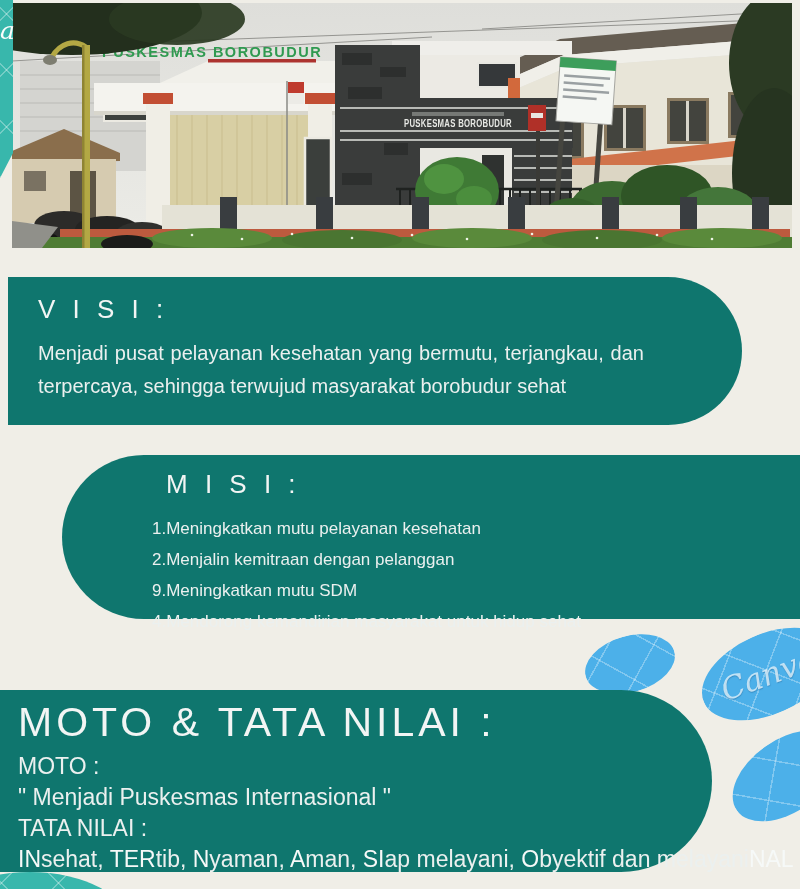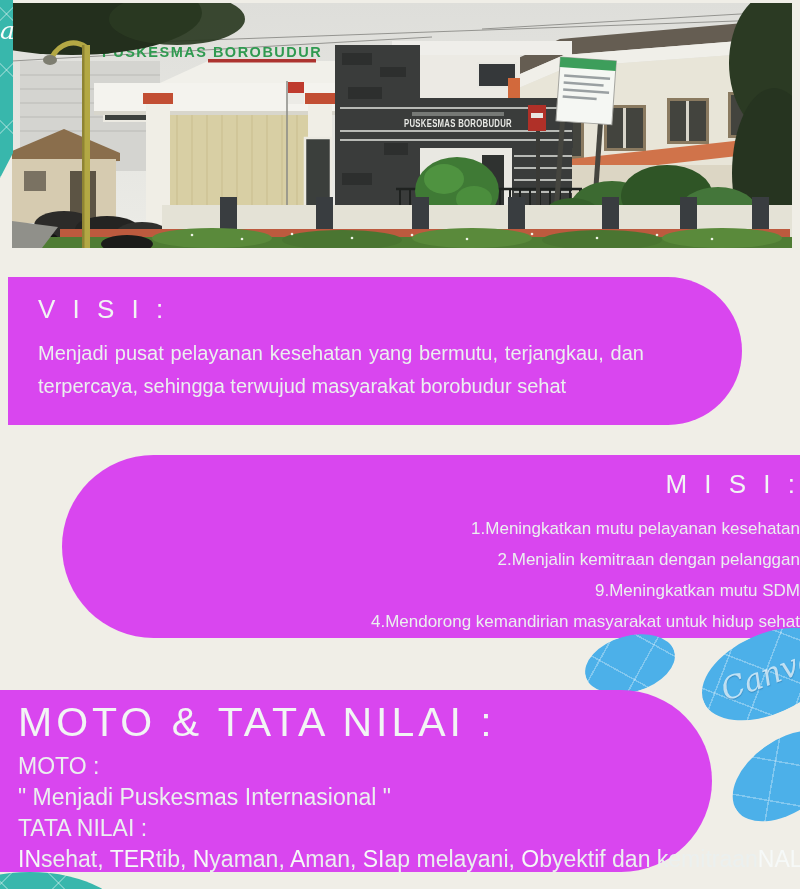--- a/index.html
+++ b/index.html
@@ -4,26 +4,26 @@
 <style>
   html,body{margin:0;padding:0;background:#cfcfcf;}
   .canvas{
     position:relative;width:800px;height:889px;overflow:hidden;
     background:#f0eee7;font-family:"Liberation Sans",sans-serif;
   }
   
   .photo{position:absolute;left:12px;top:3px;width:780px;height:245px;overflow:hidden;}
   .photo svg{display:block;}
   
-  .box{position:absolute;background:#d946ef;color:#eef2f1;box-sizing:border-box;}
+  .box{position:absolute;background:#0f766e;color:#eef2f1;box-sizing:border-box;}
   .box h1,.box h2{margin:0;font-weight:400;color:#f2f5f4;}
   .visi{left:8px;top:277px;width:734px;height:148px;border-radius:0 76px 76px 0;padding:17px 80px 0 30px;}
   .visi h2{font-size:26px;letter-spacing:5px;margin-bottom:12px;}
   .visi p{margin:0;width:606px;font-size:20px;line-height:33px;text-align:justify;color:#ebf0ef;}
-  .misi{left:62px;top:455px;width:738px;height:183px;border-radius:92px 0 0 92px;padding:14px 0 10px 90px;text-align:right;}
+  .misi{left:62px;top:455px;width:738px;height:164px;border-radius:92px 0 0 92px;padding:14px 0 10px 90px;}
   .misi h2{font-size:26px;letter-spacing:5px;margin-left:14px;margin-bottom:13px;}
   .misi-item{font-size:17px;line-height:31px;color:#ebf0ef;}
   .moto{left:0;top:690px;width:712px;height:182px;border-radius:0 92px 92px 0;padding:9px 46px 0 18px;}
   .moto h1{font-size:41px;letter-spacing:4px;font-weight:500;margin-bottom:5px;}
   .moto .row{font-size:23px;line-height:31px;color:#ebf0ef;white-space:nowrap;}
   .moto .row b{font-weight:400;color:#f6f9f8;}
   
   .lattice{
     background-image:
       repeating-linear-gradient(45deg, rgba(255,255,255,.30) 0 1.5px, transparent 1.5px 40px),
@@ -316,19 +316,19 @@
   <div class="ellipse ell-a lattice"></div>
   <div class="ellipse ell-b lattice">
     <span class="wm-canva">Canva</span>
   </div>
 
   <section class="box moto">
     <h1>MOTO &amp; TATA NILAI :</h1>
     <div class="row">MOTO :</div>
     <div class="row">" Menjadi Puskesmas Internasional "</div>
     <div class="row">TATA NILAI :</div>
-    <div class="row tata"><b>IN</b><span>sehat, </span><b>TER</b><span>tib, </span><b>N</b><span>yaman, </span><b>A</b><span>man, </span><b>SI</b><span>ap melayani, </span><b>O</b><span>byektif dan kemitraan</span><b>NAL</b></div>
+    <div class="row tata"><b>IN</b><span>sehat, </span><b>TER</b><span>tib, </span><b>N</b><span>yaman, </span><b>A</b><span>man, </span><b>SI</b><span>ap melayani, </span><b>O</b><span>byektif dan melayani</span><b>NAL</b></div>
   </section>
 
   <div class="ellipse ell-c lattice"></div>
   <div class="teal-blob lattice"></div>
 
 </div>
 
 </body></html>

